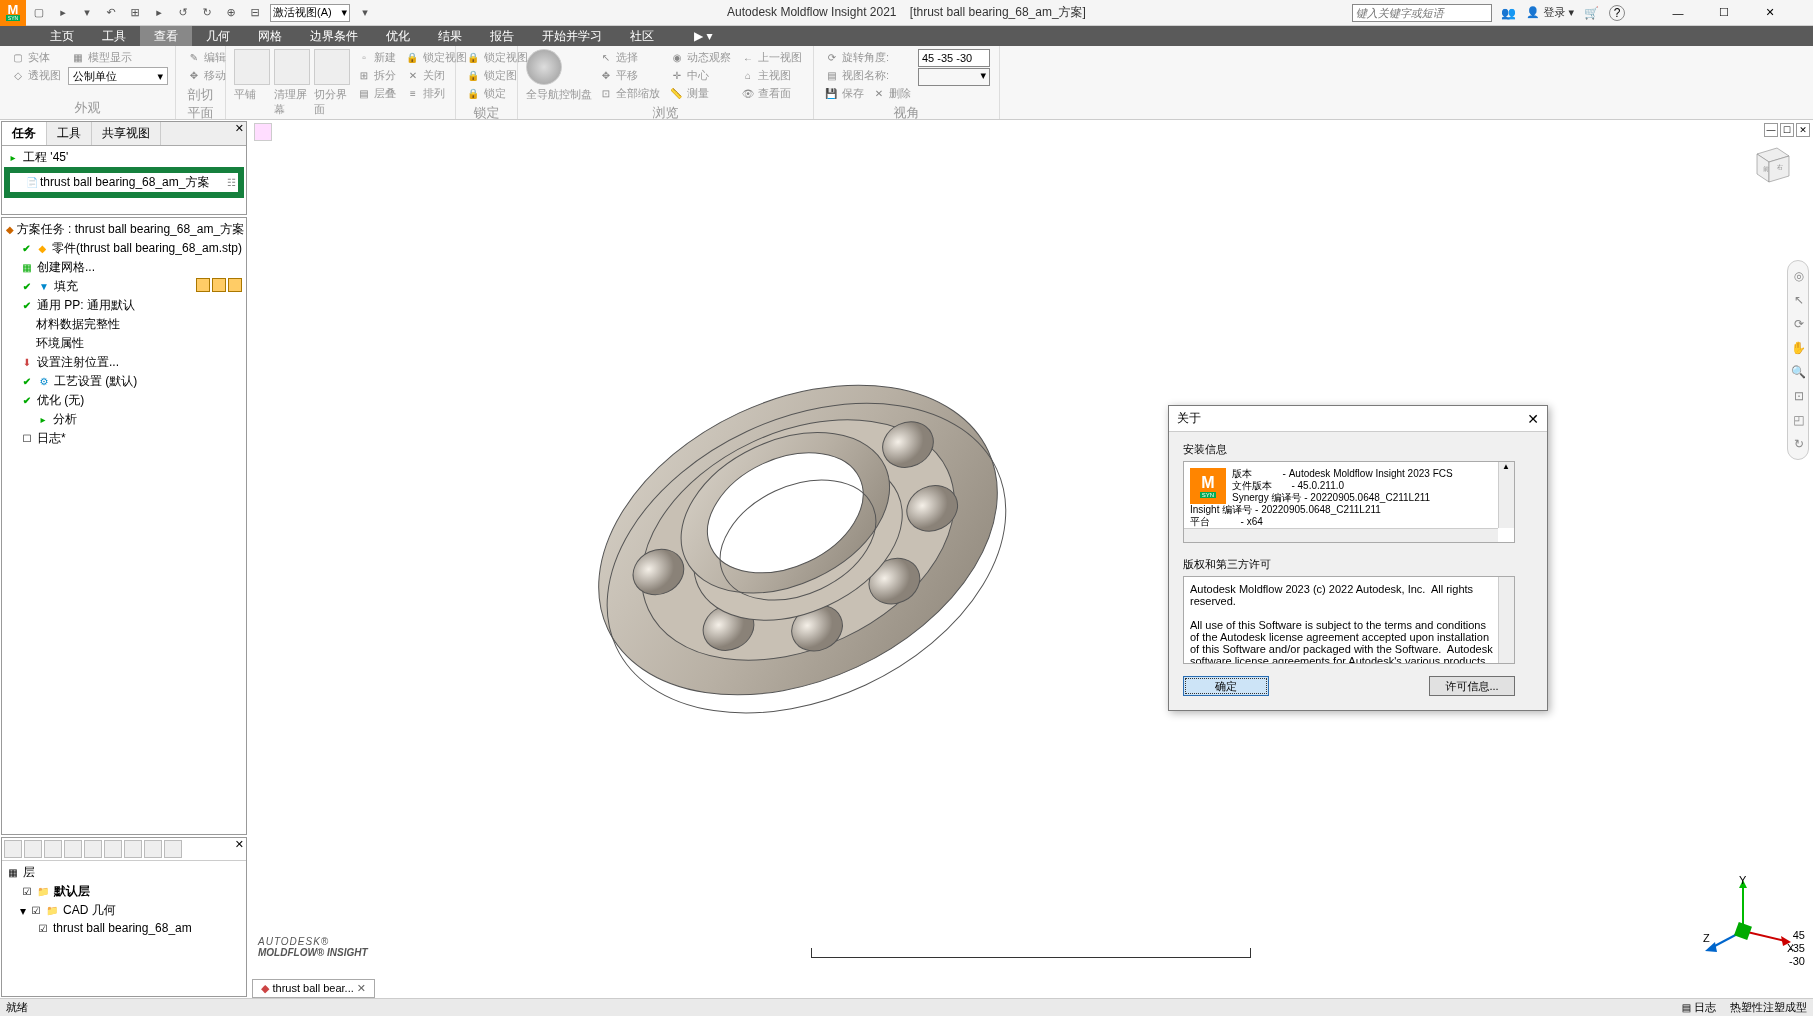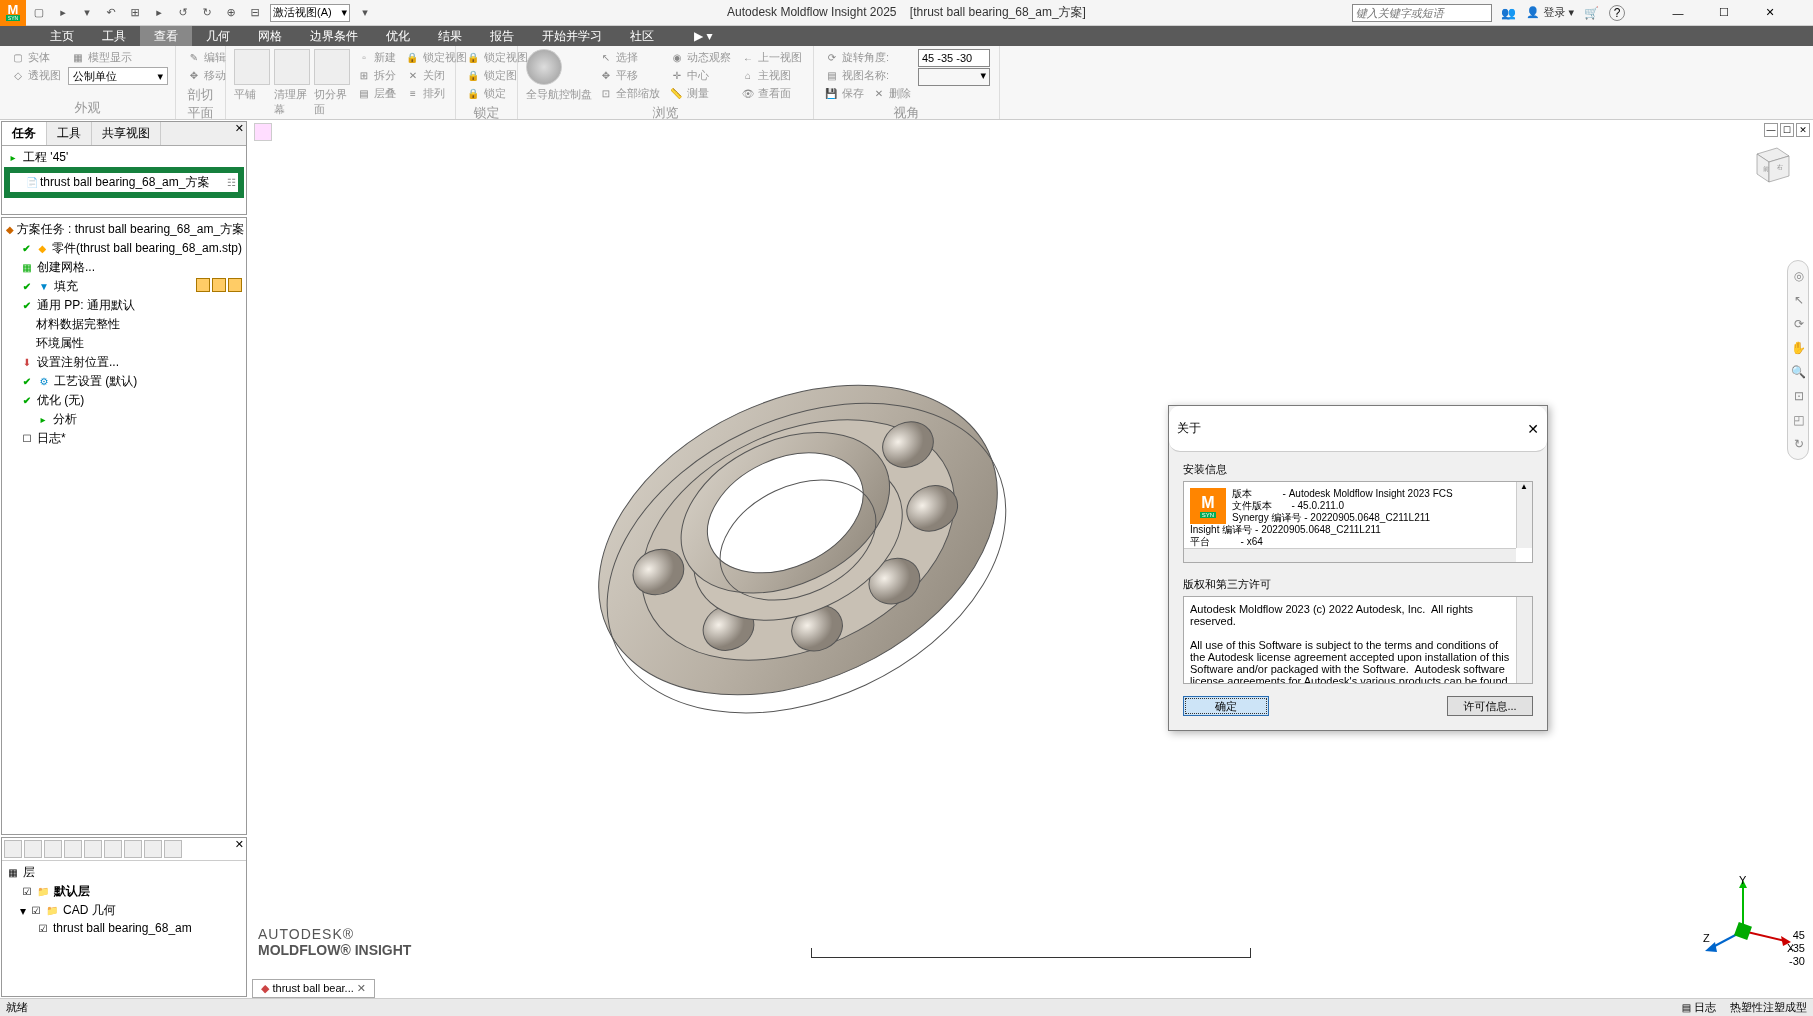--- a/index.html
+++ b/index.html
@@ -63,39 +63,39 @@
 .viewport{flex:1; position:relative; background:#fff;}
 .viewport-toolbar{position:absolute; top:3px; left:6px; display:flex; gap:4px;}
 .vp-tbtn{width:18px;height:18px;border:1px solid #ccc;background:#fdf;}
 .viewcube{position:absolute; top:18px; right:18px; width:50px; height:50px;}
 .viewcube svg{width:100%;height:100%;}
 .right-tools{position:absolute; right:4px; top:140px; width:22px; display:flex; flex-direction:column; gap:6px; background:#f5f5f5; border:1px solid #ccc; border-radius:11px; padding:6px 2px;}
 .right-tools .rt{width:18px;height:18px; display:flex; align-items:center; justify-content:center; color:#888; font-size:12px; cursor:pointer;}
 .scale-bar{position:absolute; bottom:40px; left:50%; transform:translateX(-50%); text-align:center;}
 .scale-line{width:440px; height:10px; border-left:1px solid #333; border-right:1px solid #333; border-bottom:1px solid #333;}
 .scale-label{font-size:12px; margin-top:4px;}
-.brand{position:absolute; bottom:40px; left:10px; font-size:14px; color:#555;}
+.brand{position:absolute; bottom:40px; left:10px; font-size:10px; color:#555;font-style:italic;}
 .brand .b1{letter-spacing:1px;}
 .brand .b2{font-weight:bold;}
 .triad{position:absolute; bottom:38px; right:20px;}
 .angles{position:absolute; bottom:30px; right:8px; font-size:11px; text-align:right; line-height:13px;}
 .vp-tab{position:absolute; bottom:0; left:4px; display:flex; align-items:center; height:20px;}
 .vp-tab-item{border:1px solid #aaa; background:#fff; font-size:11px; padding:2px 8px; display:flex; align-items:center; gap:3px;}
 .vp-tab-item .x{cursor:pointer; color:#666;}
 .vp-topright{position:absolute; top:3px; right:3px; display:flex; gap:2px;}
 .vp-topright span{width:14px;height:14px;border:1px solid #999;font-size:9px;display:flex;align-items:center;justify-content:center;cursor:pointer;}
 
 
 .model{position:absolute; top:140px; left:310px;}
 
 
 .about-dlg{position:absolute; top:285px; left:920px; width:380px; border:1px solid #7a7a7a; background:#f0f0f0; box-shadow:2px 2px 8px rgba(0,0,0,0.3);}
-.dlg-title{display:flex; justify-content:space-between; align-items:center; padding:14px 8px; font-size:12px; background:#fff; border-bottom:1px solid #ccc;border-radius:11px;}
+.dlg-title{display:flex; justify-content:space-between; align-items:center; padding:4px 8px; font-size:12px; background:#fff; border-bottom:1px solid #ccc;}
 .dlg-close{cursor:pointer; font-size:14px;}
-.dlg-body{padding:10px 14px 14px 14px;}
+.dlg-body{padding:10px 32px 14px 14px;}
 .dlg-section-label{font-size:11px; margin-bottom:4px;}
 .dlg-box{border:1px solid #aaa; background:#fff; padding:6px; font-size:10px; font-family:"Consolas",monospace; position:relative; height:82px; overflow:hidden;}
 .dlg-box .logo{float:left; width:36px;height:36px;background:#ff8500;display:flex;flex-direction:column;align-items:center;justify-content:center;color:#fff;margin-right:6px;}
 .dlg-box pre{white-space:pre; font-size:10px; line-height:12px;}
 .dlg-scroll{position:absolute;right:0;top:0;bottom:14px;width:16px;background:#eee;border-left:1px solid #ccc;}
 .dlg-scroll::before{content:"▲";position:absolute;top:0;left:3px;font-size:8px;}
 .dlg-hscroll{position:absolute;left:0;right:16px;bottom:0;height:14px;background:#eee;border-top:1px solid #ccc;}
 .dlg-box2{border:1px solid #aaa; background:#fff; padding:6px 20px 6px 6px; font-size:11px; height:88px; overflow:hidden; position:relative; margin-bottom:12px;}
 .dlg-box2 .scroll{position:absolute;right:0;top:0;bottom:0;width:16px;background:#eee;border-left:1px solid #ccc;}
 .dlg-btns{display:flex; justify-content:space-between;}
@@ -125,21 +125,21 @@
     <div class="qat-btn">↻</div>
     <div class="qat-btn">⊕</div>
     <div class="qat-btn">⊟</div>
     <div class="title-combo">
         <span>激活视图(A)</span>
         <span>▾</span>
       </div>
     <div class="qat-btn">▾</div>
   </div>
   <div class="title-text">
-    <span>Autodesk Moldflow Insight 2025</span>&nbsp;&nbsp;&nbsp;&nbsp;<span>[thrust ball bearing_68_am_方案]</span>
+    <span>Autodesk Moldflow Insight 2021</span>&nbsp;&nbsp;&nbsp;&nbsp;<span>[thrust ball bearing_68_am_方案]</span>
   </div>
   <div class="title-right">
     <input class="search-box" placeholder="键入关键字或短语" style="">
     <span style="font-size:12px;cursor:pointer;">👥</span>
     <div class="login-btn">
         <span>👤</span>
         <span>登录</span>
         <span>▾</span>
       </div>
     <span style="font-size:12px;cursor:pointer;">🛒</span>

